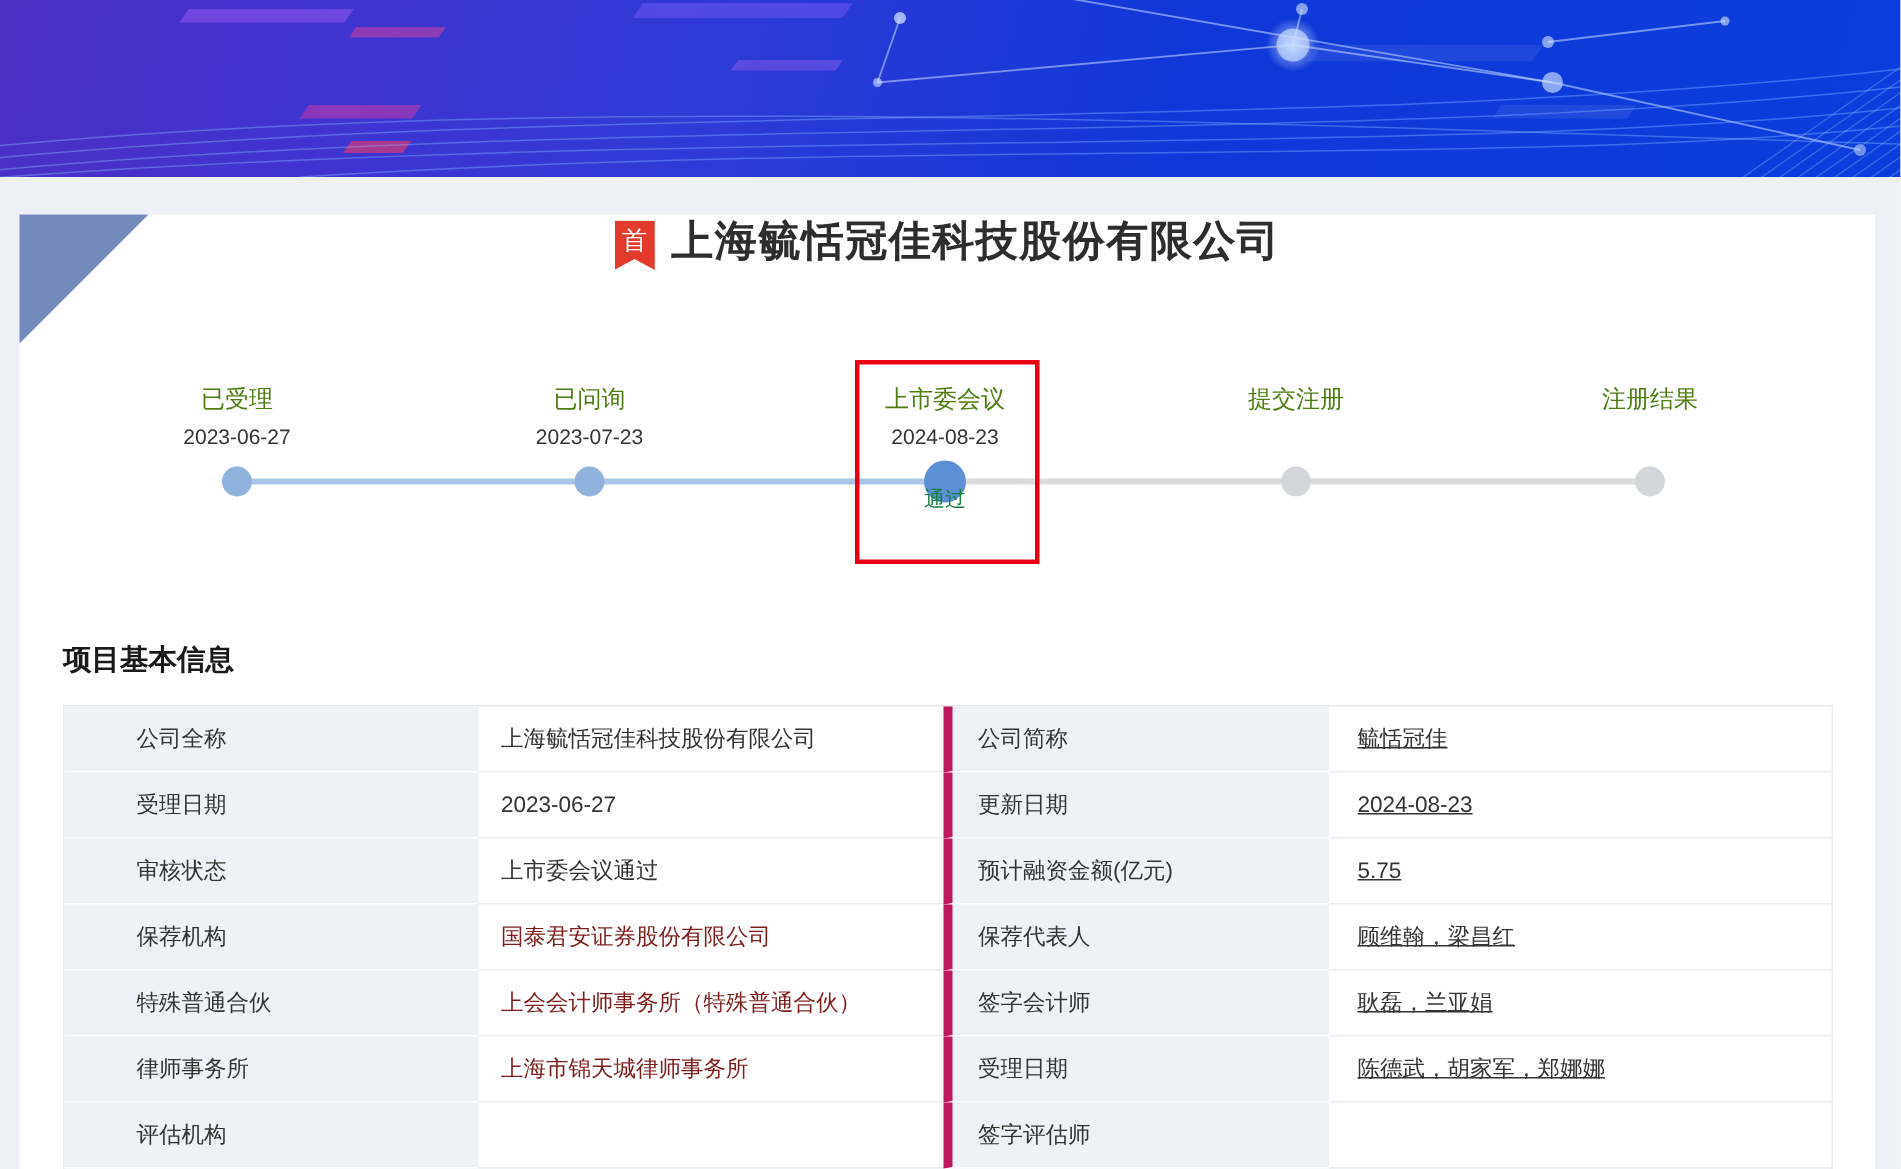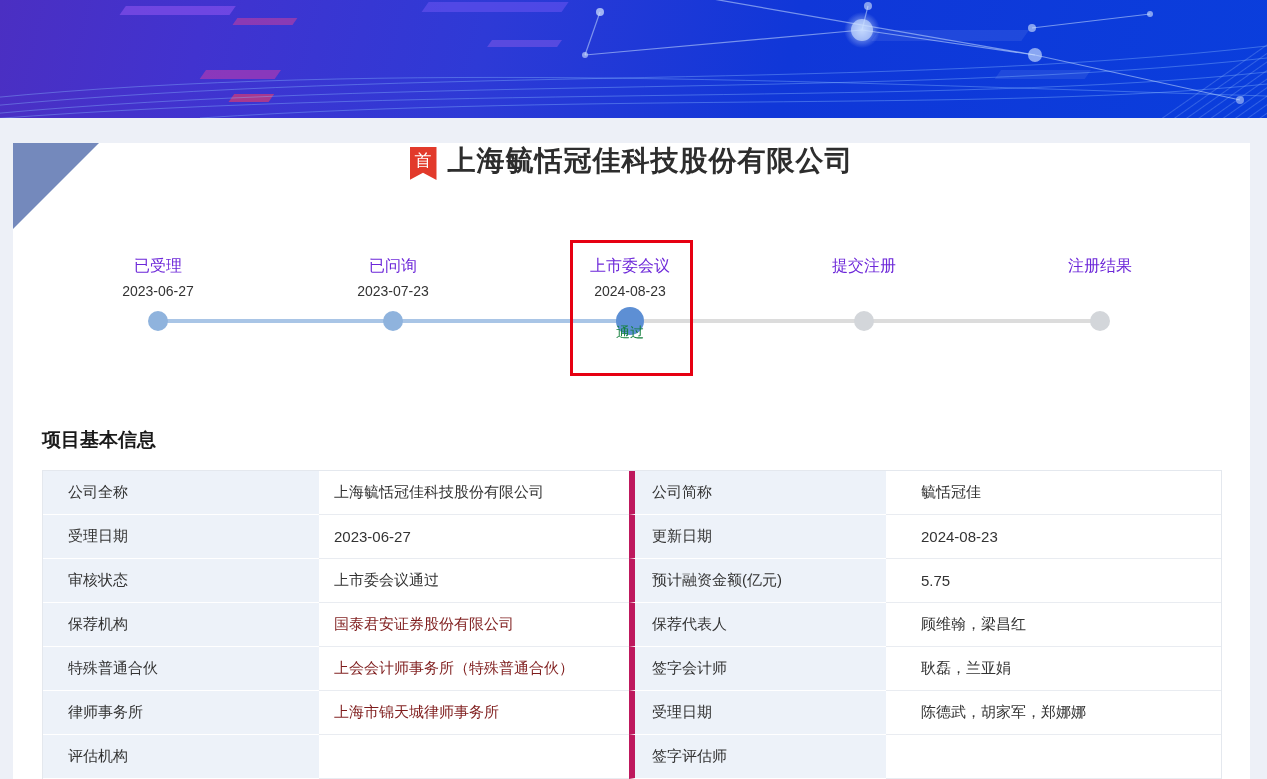--- a/index.html
+++ b/index.html
@@ -37,38 +37,38 @@
   .timeline { position:relative; height:150px; margin-top:22px; }
   .tl-line { position:absolute; height:4px; top:79px; border-radius:2px; }
   .tl-line-active { left:145px; width:472px; background:#a9c5e6; }
   .tl-line-rest { left:617px; width:470px; background:#dcdcdc; }
   .dot { position:absolute; border-radius:50%; }
   .dot-done { width:20px; height:20px; top:71px; background:#8fb3dd; }
   .dot-current { width:28px; height:28px; top:67px; background:#5d8fd4; }
   .dot-pending { width:20px; height:20px; top:71px; background:#d3d6da; }
   .step-text { position:absolute; transform:translateX(-50%); text-align:center;
     width:170px; }
-  .step-name { top:16px; font-size:16px; color:#6d28d9; }
+  .step-name { top:16px; font-size:16px; color:#4d7c0f; }
   .step-date { top:43px; font-size:14px; color:#333333; }
   .step-status { top:84px; font-size:14px; color:#15803d; }
   .highlight-box { position:absolute; left:557px; top:0; width:123px;
     height:136px; border:3px solid #e60012; }
 
   
   .section-title { margin:37px 30px 17px 29px; font-size:19px;
     font-weight:bold; color:#1a1a1a; }
   table.info { margin-left:29px; width:1178px; border-collapse:separate;
     border-spacing:0; table-layout:fixed; border:1px solid #e4e8ee; }
   td { height:44px; font-size:15px; color:#333333; vertical-align:middle;
     border-bottom:1px solid #e9ecf1; overflow:hidden; white-space:nowrap; }
   td.lbl { background:#edf2f9; border-bottom-color:#ffffff; }
-  td.lbl1 { padding-left:25px; }
+  td.lbl1 { padding-left:48px; }
   td.val1 { padding-left:15px; }
   td.lbl2 { padding-left:17px; border-left:6px solid #be185d; }
-  td.val2 { padding-left:35px; }
+  td.val2 { padding-left:19px;text-decoration:underline; }
   a.cell-link { color:#7f1d1d; text-decoration:none; cursor:pointer; }
 </style>
 </head>
 <body>
 
 <div class="hero">
   <svg width="1267" height="118" viewBox="0 0 1267 118">
     <defs>
       <pattern id="hatch" width="7" height="7" patternTransform="rotate(55)" patternUnits="userSpaceOnUse">
         <line x1="0" y1="0" x2="0" y2="7" stroke="rgba(170,210,255,0.35)" stroke-width="1.4"></line>

